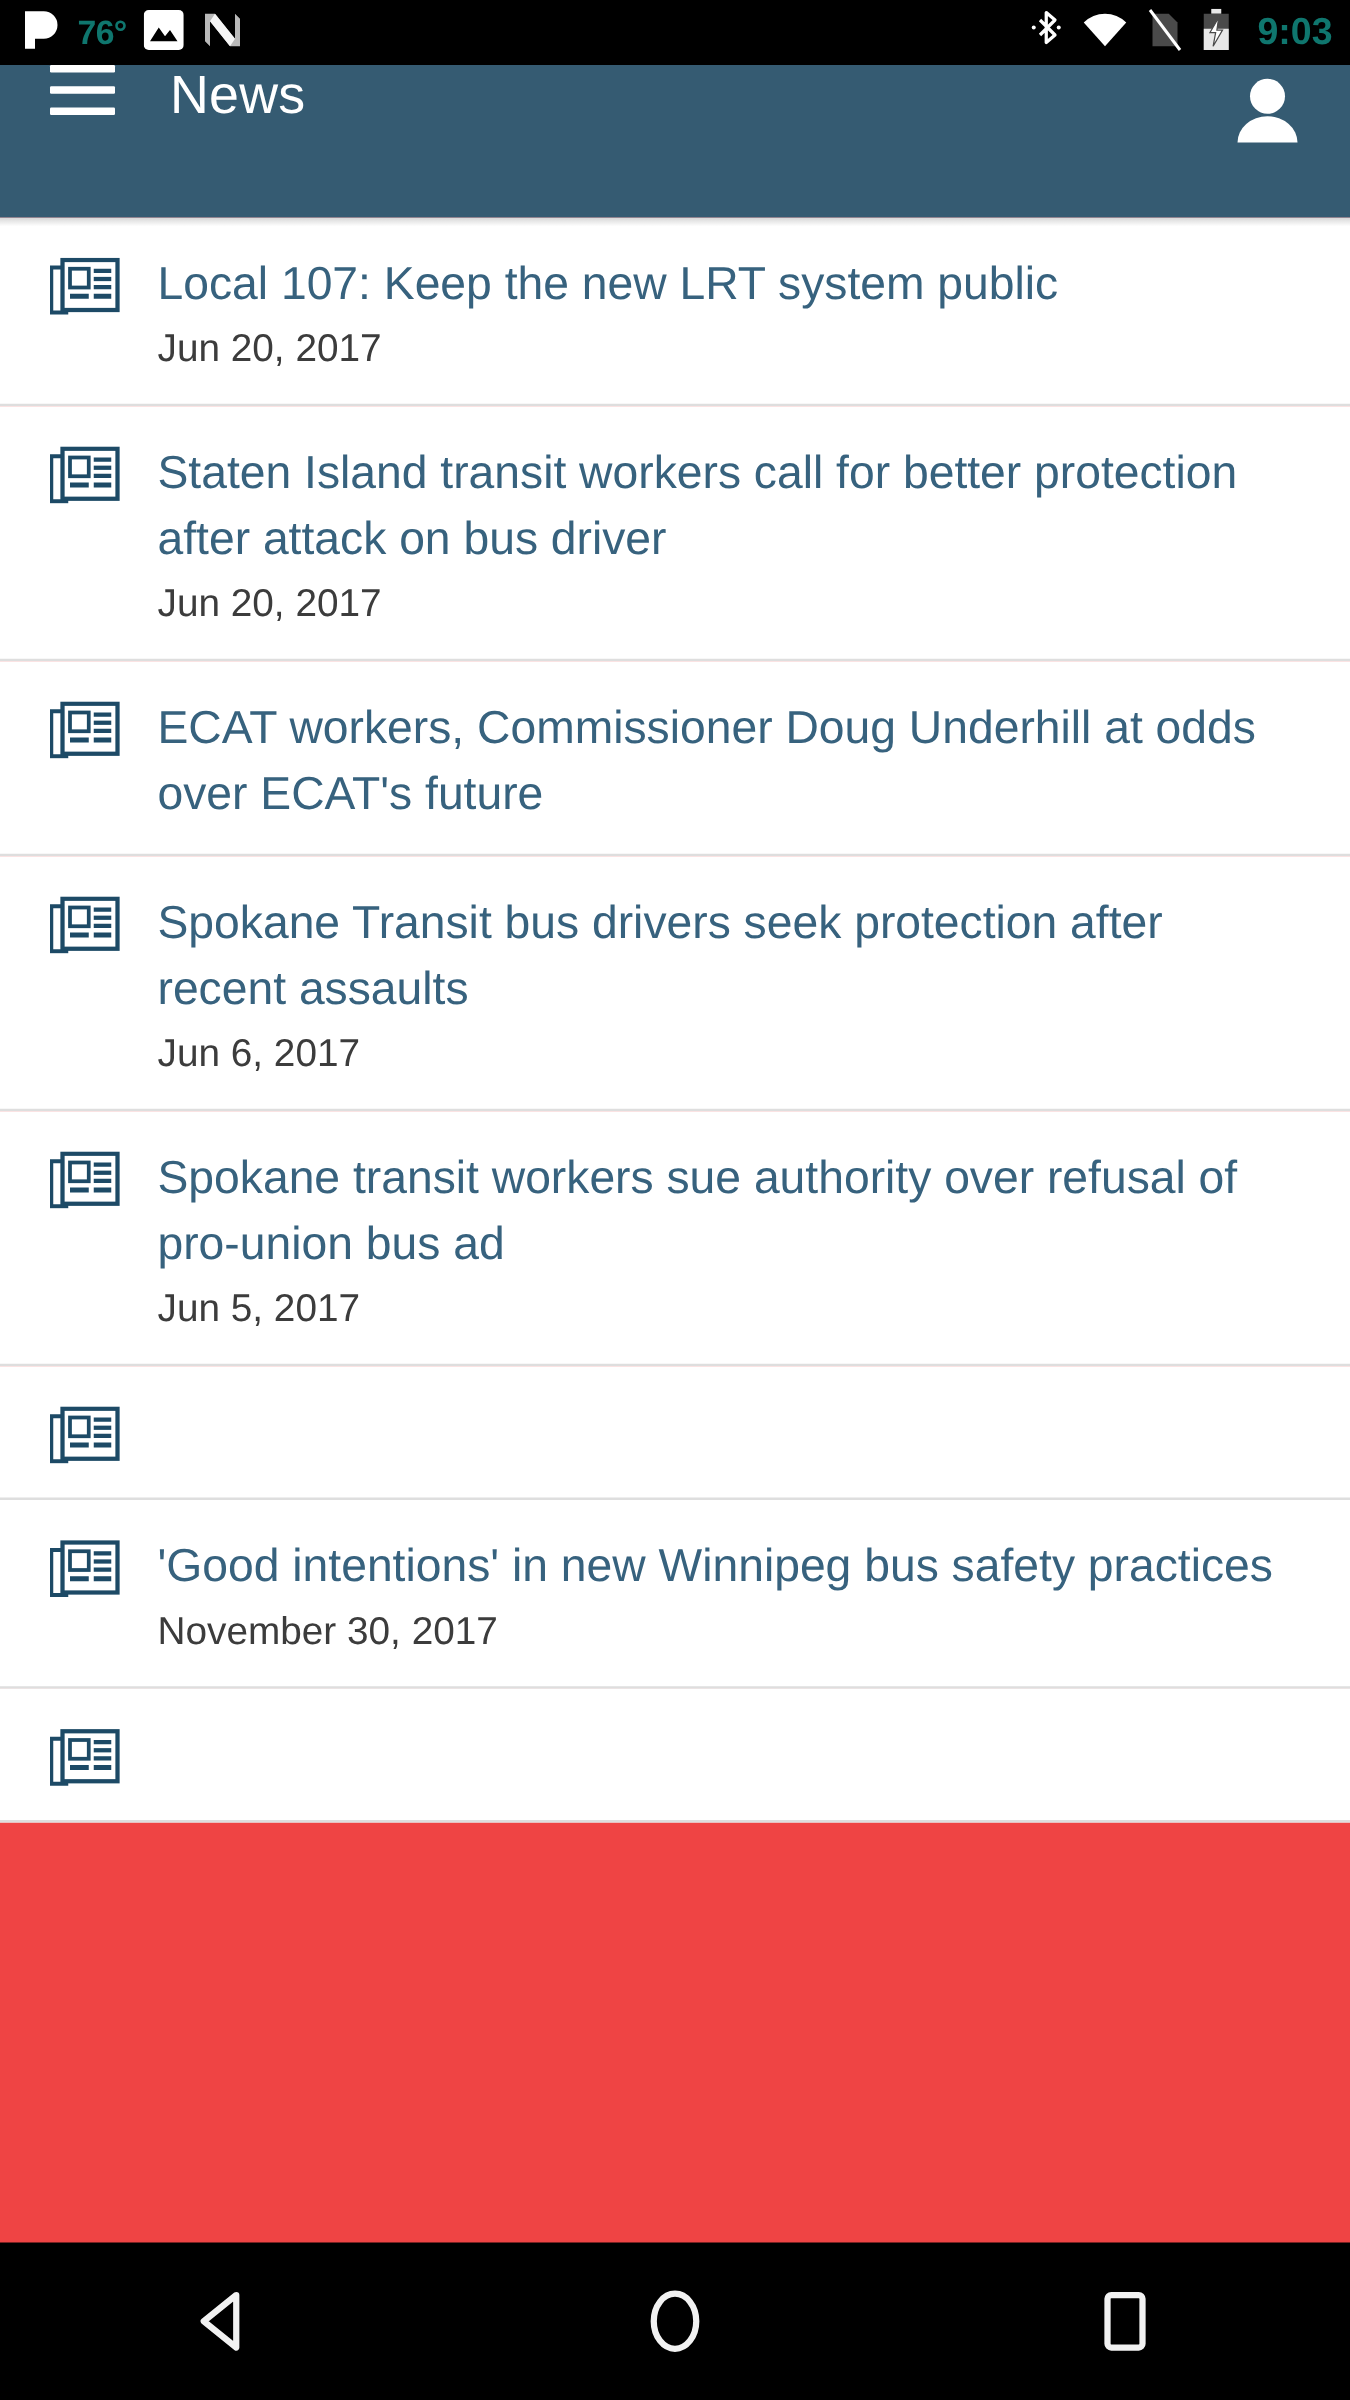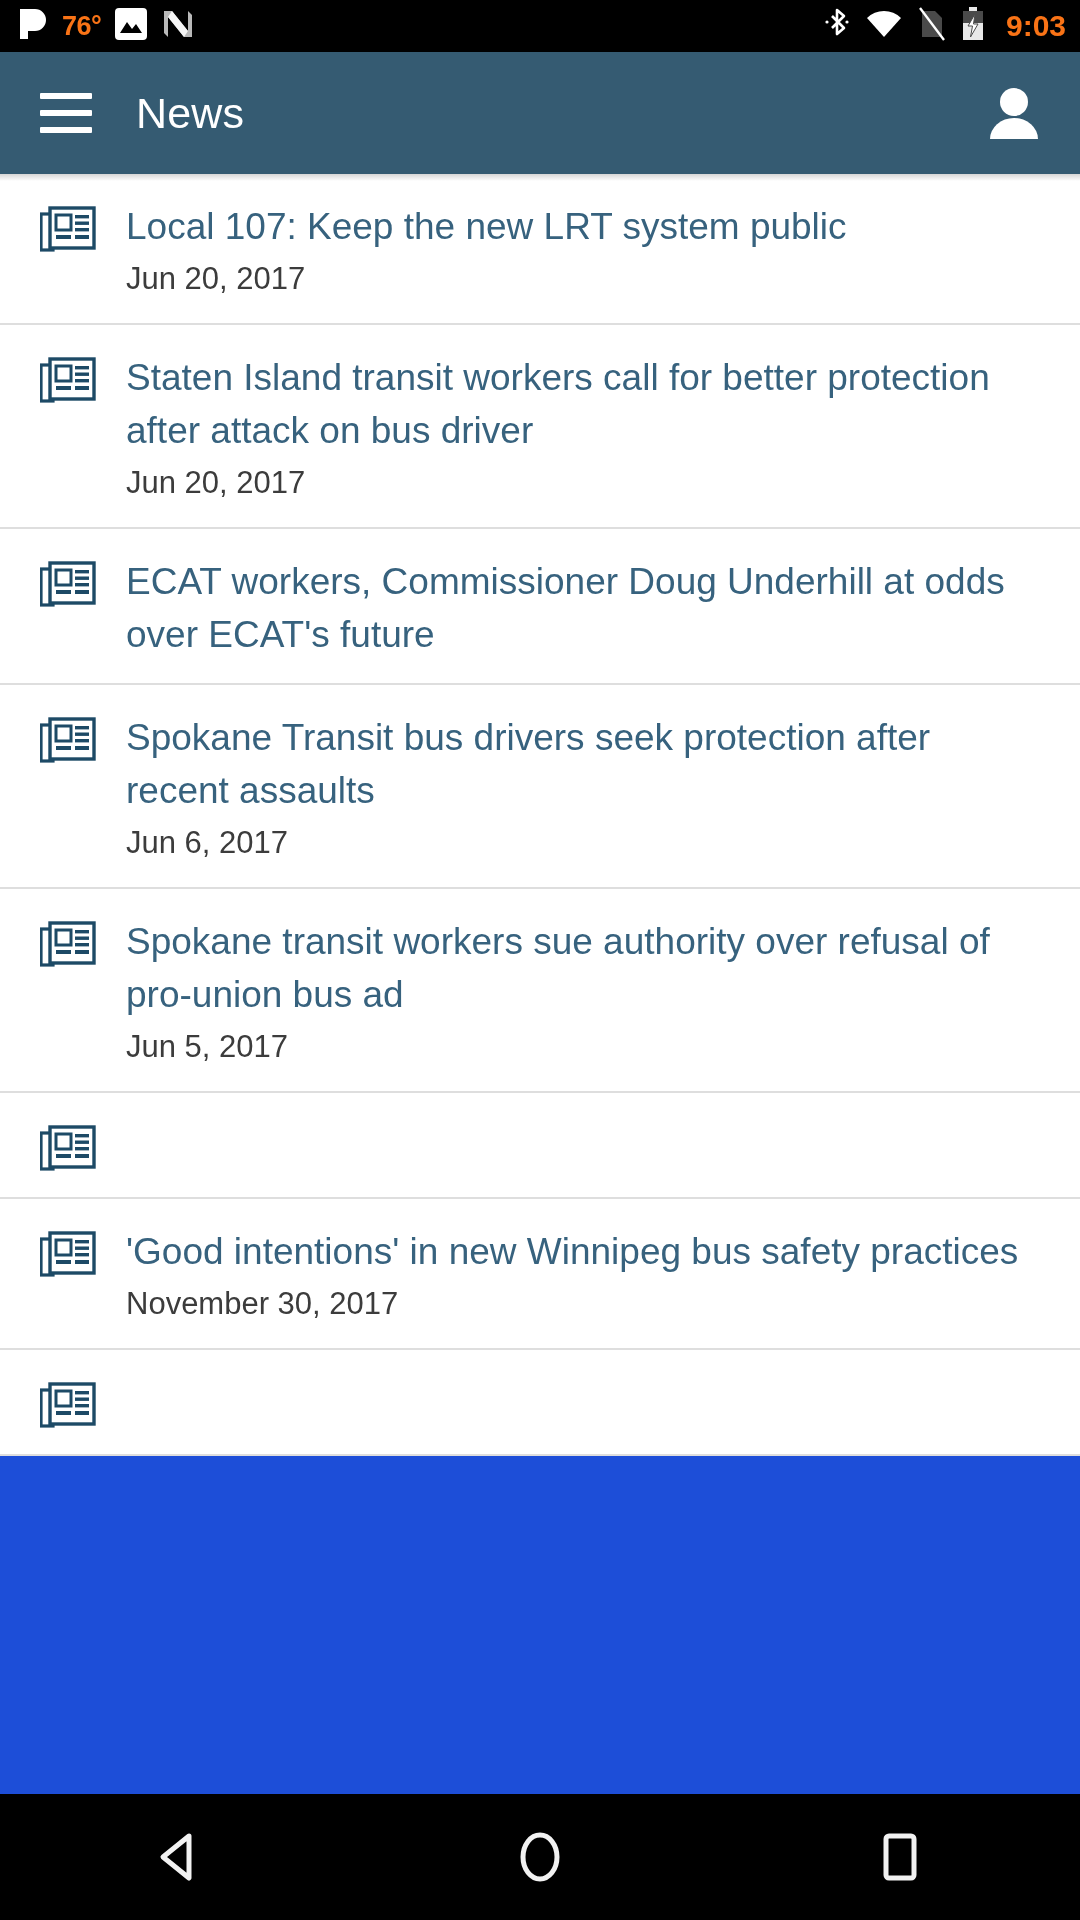--- a/index.html
+++ b/index.html
@@ -8,44 +8,44 @@
     background:#ffffff;
     font-family:"Liberation Sans", sans-serif;
     overflow:hidden;
   }
   .screen { position:relative; width:1080px; height:1920px; display:flex; flex-direction:column; }
 
   
   .status-bar {
     height:52px; background:#000; flex:0 0 52px;
     display:flex; align-items:center; padding:0 14px 0 18px;
-    color:#f97316;
+    color:#0f766e;
   }
   .sb-left { display:flex; align-items:center; gap:14px; }
   .sb-right { display:flex; align-items:center; gap:15px; margin-left:auto; }
   .sb-temp { font-size:27px; font-weight:700; letter-spacing:-0.5px; }
   .sb-clock { font-size:30px; font-weight:700; letter-spacing:0px; margin-left:6px; }
   .ico { display:block; }
 
   
   .app-bar {
     flex:0 0 122px; height:122px; background:#355B72;
-    display:flex; align-items:center; padding:0 30px 0 40px;
+    display:flex; align-items:flex-start; padding:0 30px 0 40px;
     position:relative; z-index:5;
   }
   .hamburger { width:52px; height:40px; display:flex; flex-direction:column; justify-content:space-between; cursor:pointer; }
   .hamburger span { display:block; height:6px; background:#fff; border-radius:1px; width:100%; }
   .app-title {
     color:#ffffff; font-size:43px; font-weight:400;
     margin-left:44px; letter-spacing:0.2px;
   }
   .account-btn { margin-left:auto; width:72px; height:72px; display:flex; align-items:center; justify-content:center; }
 
   
-  .list-wrap { flex:1 1 auto; position:relative; background:#1d4ed8; overflow:hidden; }
+  .list-wrap { flex:1 1 auto; position:relative; background:#ef4444; overflow:hidden; }
   .list-shadow {
     position:absolute; top:0; left:0; right:0; height:7px;
     background:linear-gradient(to bottom, rgba(0,0,0,0.16), rgba(0,0,0,0));
     pointer-events:none; z-index:3;
   }
   .news-item {
     display:flex; align-items:flex-start;
     padding:26px 30px 22px 40px;
     border-bottom:2px solid #dedede;
     background:#fff;

